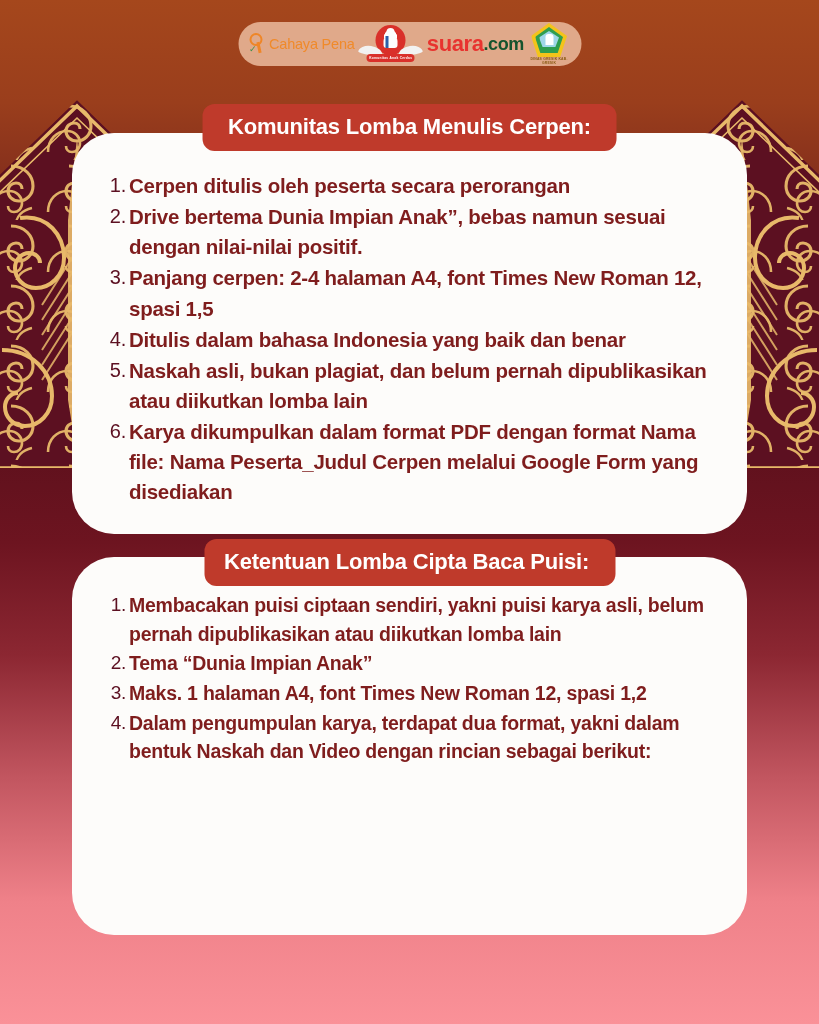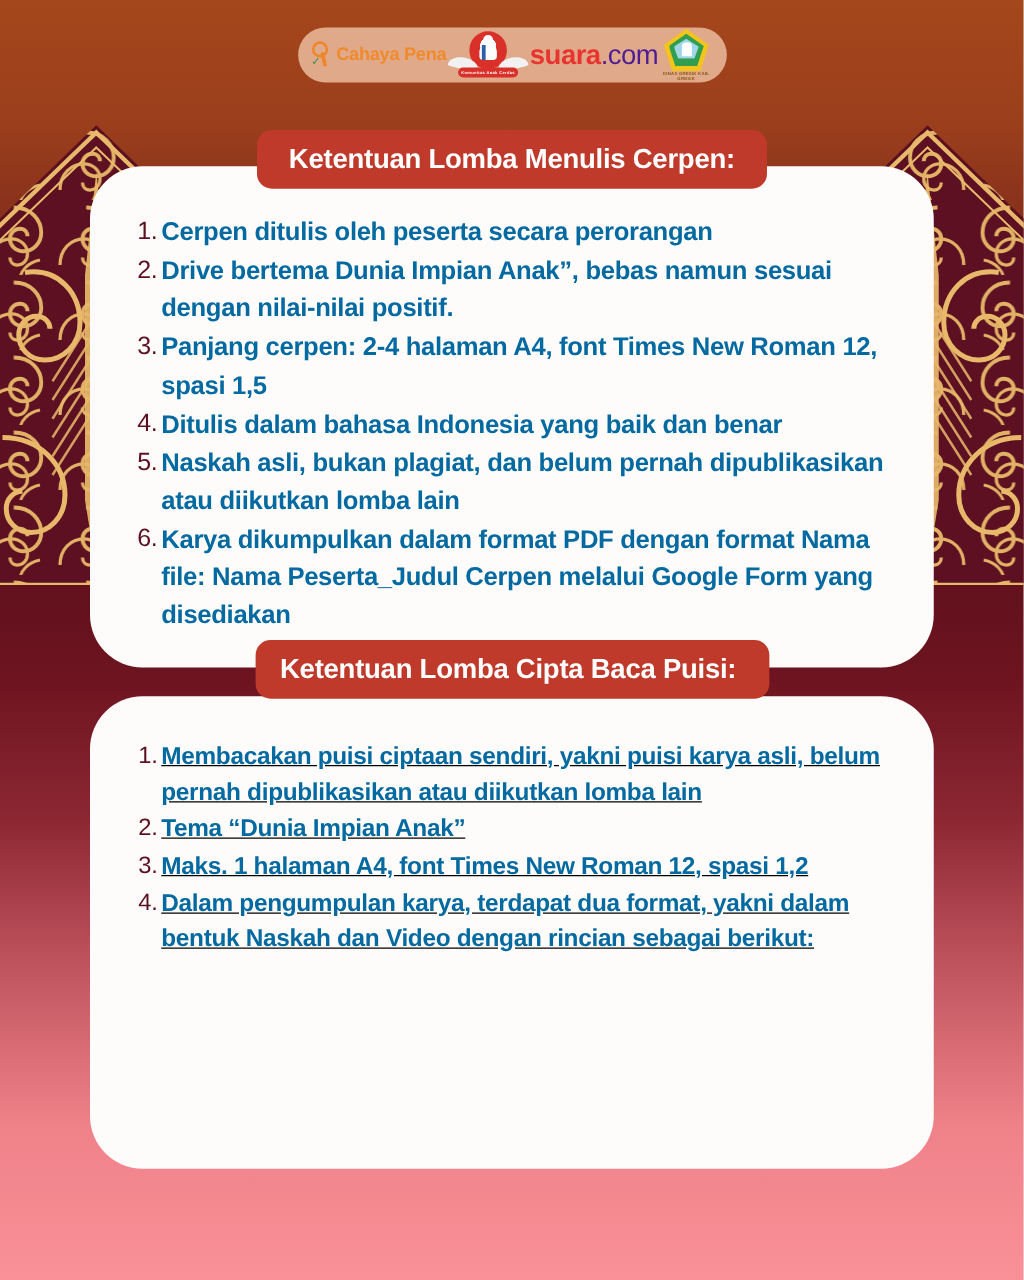--- a/index.html
+++ b/index.html
@@ -67,21 +67,21 @@
     position: absolute; top: 9px; left: 9px;
     width: 2.6px; height: 11px;
     background: #ef8627;
     transform: rotate(-12deg);
   }
   .cahaya .mark .tick {
     position: absolute; bottom: 1px; left: 1px;
     font-size: 9px; color: #3a8f4a; line-height: 1;
   }
   .cahaya .word {
-    font-size: 14.5px; font-weight: bold;
+    font-size: 14.5px; font-weight: normal;
     color: #f08a2a; letter-spacing: -0.2px;
   }
 
   .anak-logo { position: relative; width: 62px; height: 40px; }
   .anak-logo .shield {
     position: absolute; left: 16px; top: 1px;
     width: 30px; height: 30px;
     background: radial-gradient(circle at 50% 38%, #fff 0 26%, #d9302a 27% 100%);
     border-radius: 50% 50% 48% 48%;
   }
@@ -114,21 +114,21 @@
     background: #d9302a;
     border-radius: 4px;
   }
   .anak-logo .band span {
     display: block; text-align: center;
     font-size: 3.2px; color: #fff; line-height: 8px;
     letter-spacing: .3px; font-weight: bold;
   }
 
   .suara .s1 { font-size: 22px; font-weight: bold; color: #e8332f; letter-spacing: -0.4px; }
-  .suara .s2 { font-size: 22px; font-weight: normal; color: #4c1d95; letter-spacing: -0.4px; }
+  .suara .s2 { font-size: 18px; font-weight: bold; color: #14532d; letter-spacing: -0.4px; }
 
   .dinas { position: relative; width: 40px; height: 42px; }
   .dinas .penta {
     position: absolute; left: 2px; top: 0;
     width: 36px; height: 34px;
     background: #f3c41a;
     clip-path: polygon(50% 0%, 100% 38%, 81% 100%, 19% 100%, 0% 38%);
   }
   .dinas .inner {
     position: absolute; left: 6px; top: 4px;
@@ -162,44 +162,44 @@
     color: #fff;
     font-size: 22px;
     font-weight: bold;
     letter-spacing: -0.2px;
     text-align: center;
     padding: 10px 26px 11px;
     white-space: nowrap;
     z-index: 4;
   }
   .banner-1 { top: 104px; }
-  .banner-2 { top: 512px; padding-left: 20px; }
+  .banner-2 { top: 539px; padding-left: 20px; }
 
   
   .card {
     position: absolute;
     left: 72px;
     width: 675px;
     background: #fdfcfa;
     border-radius: 42px;
     z-index: 3;
     padding: 38px 28px 26px 26px;
   }
   .card-1 { top: 133px; min-height: 362px; }
-  .card-2 { top: 557px; min-height: 378px; padding-top: 34px; text-decoration: underline; }
+  .card-2 { top: 557px; min-height: 378px; padding-top: 34px; }
 
   ol.rules {
     list-style: none;
     counter-reset: rule;
   }
   ol.rules > li {
     counter-increment: rule;
     position: relative;
     padding-left: 31px;
-    color: #0369a1;
+    color: #7f1d1d;
     font-size: 20.5px;
     font-weight: bold;
     line-height: 1.47;
     letter-spacing: -0.25px;
     margin-bottom: 1px;
   }
   ol.rules > li::before {
     content: counter(rule) ".";
     position: absolute;
     left: 0; top: 0;
@@ -324,21 +324,21 @@
     <div class="logo dinas">
       <span class="penta"></span>
       <span class="inner"></span>
       <span class="core"></span>
       <span class="tower"></span>
       <span class="txt">DINAS GRESIK
 KAB. GRESIK</span>
     </div>
   </div>
 
-  <div class="banner banner-1">Ketentuan Lomba Menulis Cerpen:</div>
+  <div class="banner banner-1">Komunitas Lomba Menulis Cerpen:</div>
 
   <div class="card card-1">
     <ol class="rules">
       <li>Cerpen ditulis oleh peserta secara perorangan</li>
       <li>Drive bertema Dunia Impian Anak”, bebas namun sesuai dengan nilai-nilai positif.</li>
       <li>Panjang cerpen: 2-4 halaman A4, font Times New Roman 12, spasi 1,5</li>
       <li>Ditulis dalam bahasa Indonesia yang baik dan benar</li>
       <li>Naskah asli, bukan plagiat, dan belum pernah dipublikasikan atau diikutkan lomba lain</li>
       <li>Karya dikumpulkan dalam format PDF dengan format Nama file: Nama Peserta_Judul Cerpen melalui Google Form yang disediakan</li>
     </ol>

